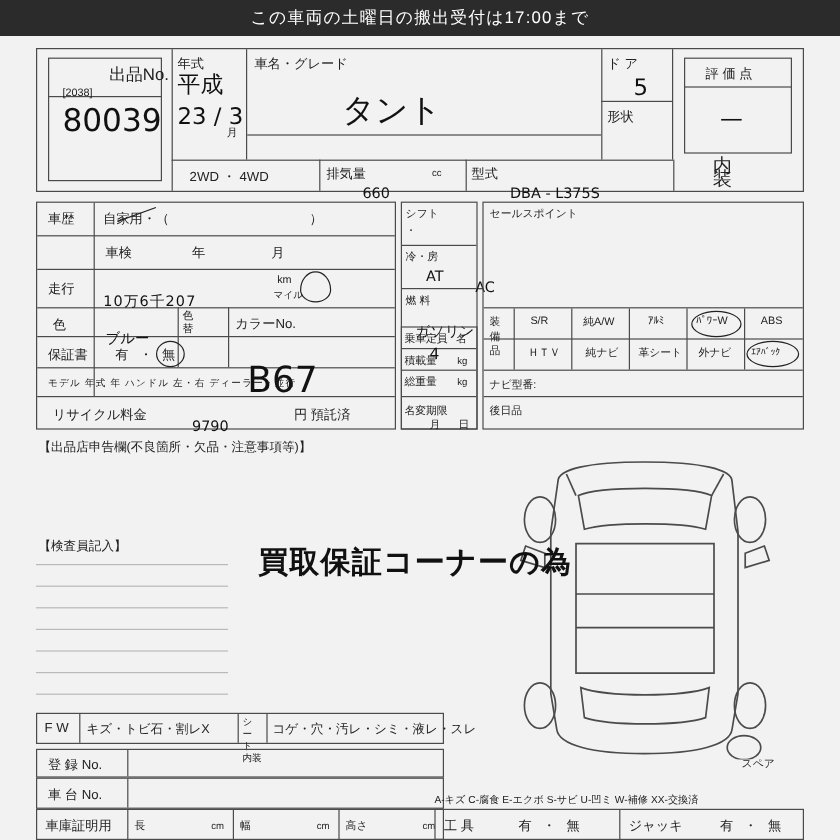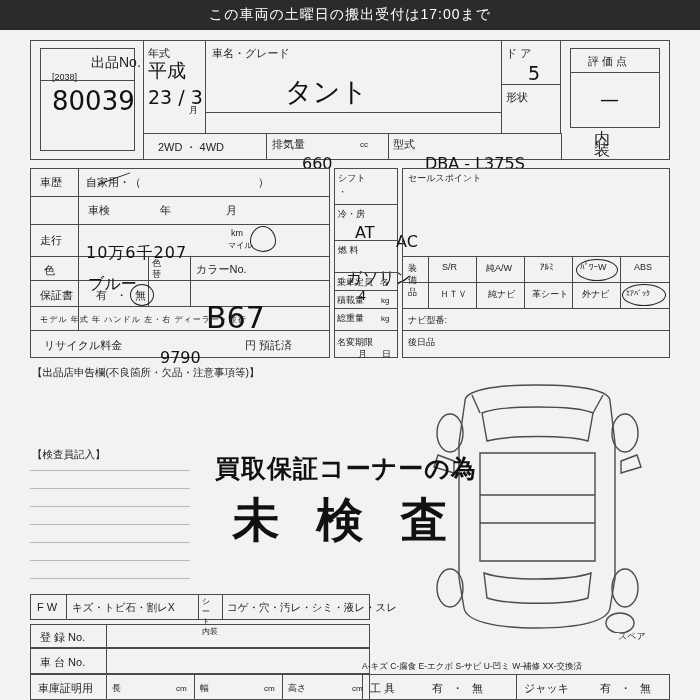--- a/index.html
+++ b/index.html
@@ -26,21 +26,21 @@
 
   .cell{position:absolute;box-sizing:border-box;border:1px solid #4b4b4b;background:transparent;}
   .lbl{position:absolute;font-size:11px;color:#222;white-space:nowrap;}
   .lbl.sm{font-size:9px;}
   .lbl.xs{font-size:8px;}
 
   
   .hw{position:absolute;font-family:"DejaVu Sans",sans-serif;color:#111;white-space:nowrap;}
   .hw.big{font-size:26px;}
   .hw.mid{font-size:19px;}
-  .hw.sml{font-size:16px;}
+  .hw.sml{font-size:12px;}
 
   
   .car{position:absolute;left:420px;top:383px;width:235px;height:250px;}
   .car svg{display:block;}
 
   
   .stamp{position:absolute;left:196px;top:452px;width:300px;height:110px;text-align:center;}
   .stamp .s1{font-size:25px;font-weight:bold;letter-spacing:1px;color:#111;}
   .stamp .s2{font-size:47px;font-weight:bold;letter-spacing:12px;color:#111;margin-top:4px;}
 
@@ -245,21 +245,20 @@
         <ellipse cx="205" cy="205" rx="13" ry="19"></ellipse>
 
         <ellipse cx="200" cy="240" rx="14" ry="10"></ellipse>
       </g>
     </svg>
   </div>
   <div class="lbl sm" style="left:618px;top:630px;">スペア</div>
 
   <div class="stamp">
     <div class="s1">買取保証コーナーの為</div>
-    <div class="s2">未 検 査</div>
   </div>
 
   <div class="cell" style="left:30px;top:594px;width:340px;height:26px;"></div>
   <div class="ln vl" style="left:66px;top:595px;height:24px;"></div>
   <div class="ln vl" style="left:198px;top:595px;height:24px;"></div>
   <div class="ln vl" style="left:222px;top:595px;height:24px;"></div>
   <div class="lbl" style="left:37px;top:601px;">F W</div>
   <div class="lbl" style="left:72px;top:601px;font-size:10.5px;">キズ・トビ石・割レX</div>
   <div class="lbl xs" style="left:202px;top:597px;line-height:10px;width:16px;white-space:normal;">シート 内装</div>
   <div class="lbl" style="left:227px;top:601px;font-size:10.5px;">コゲ・穴・汚レ・シミ・液レ・スレ</div>

